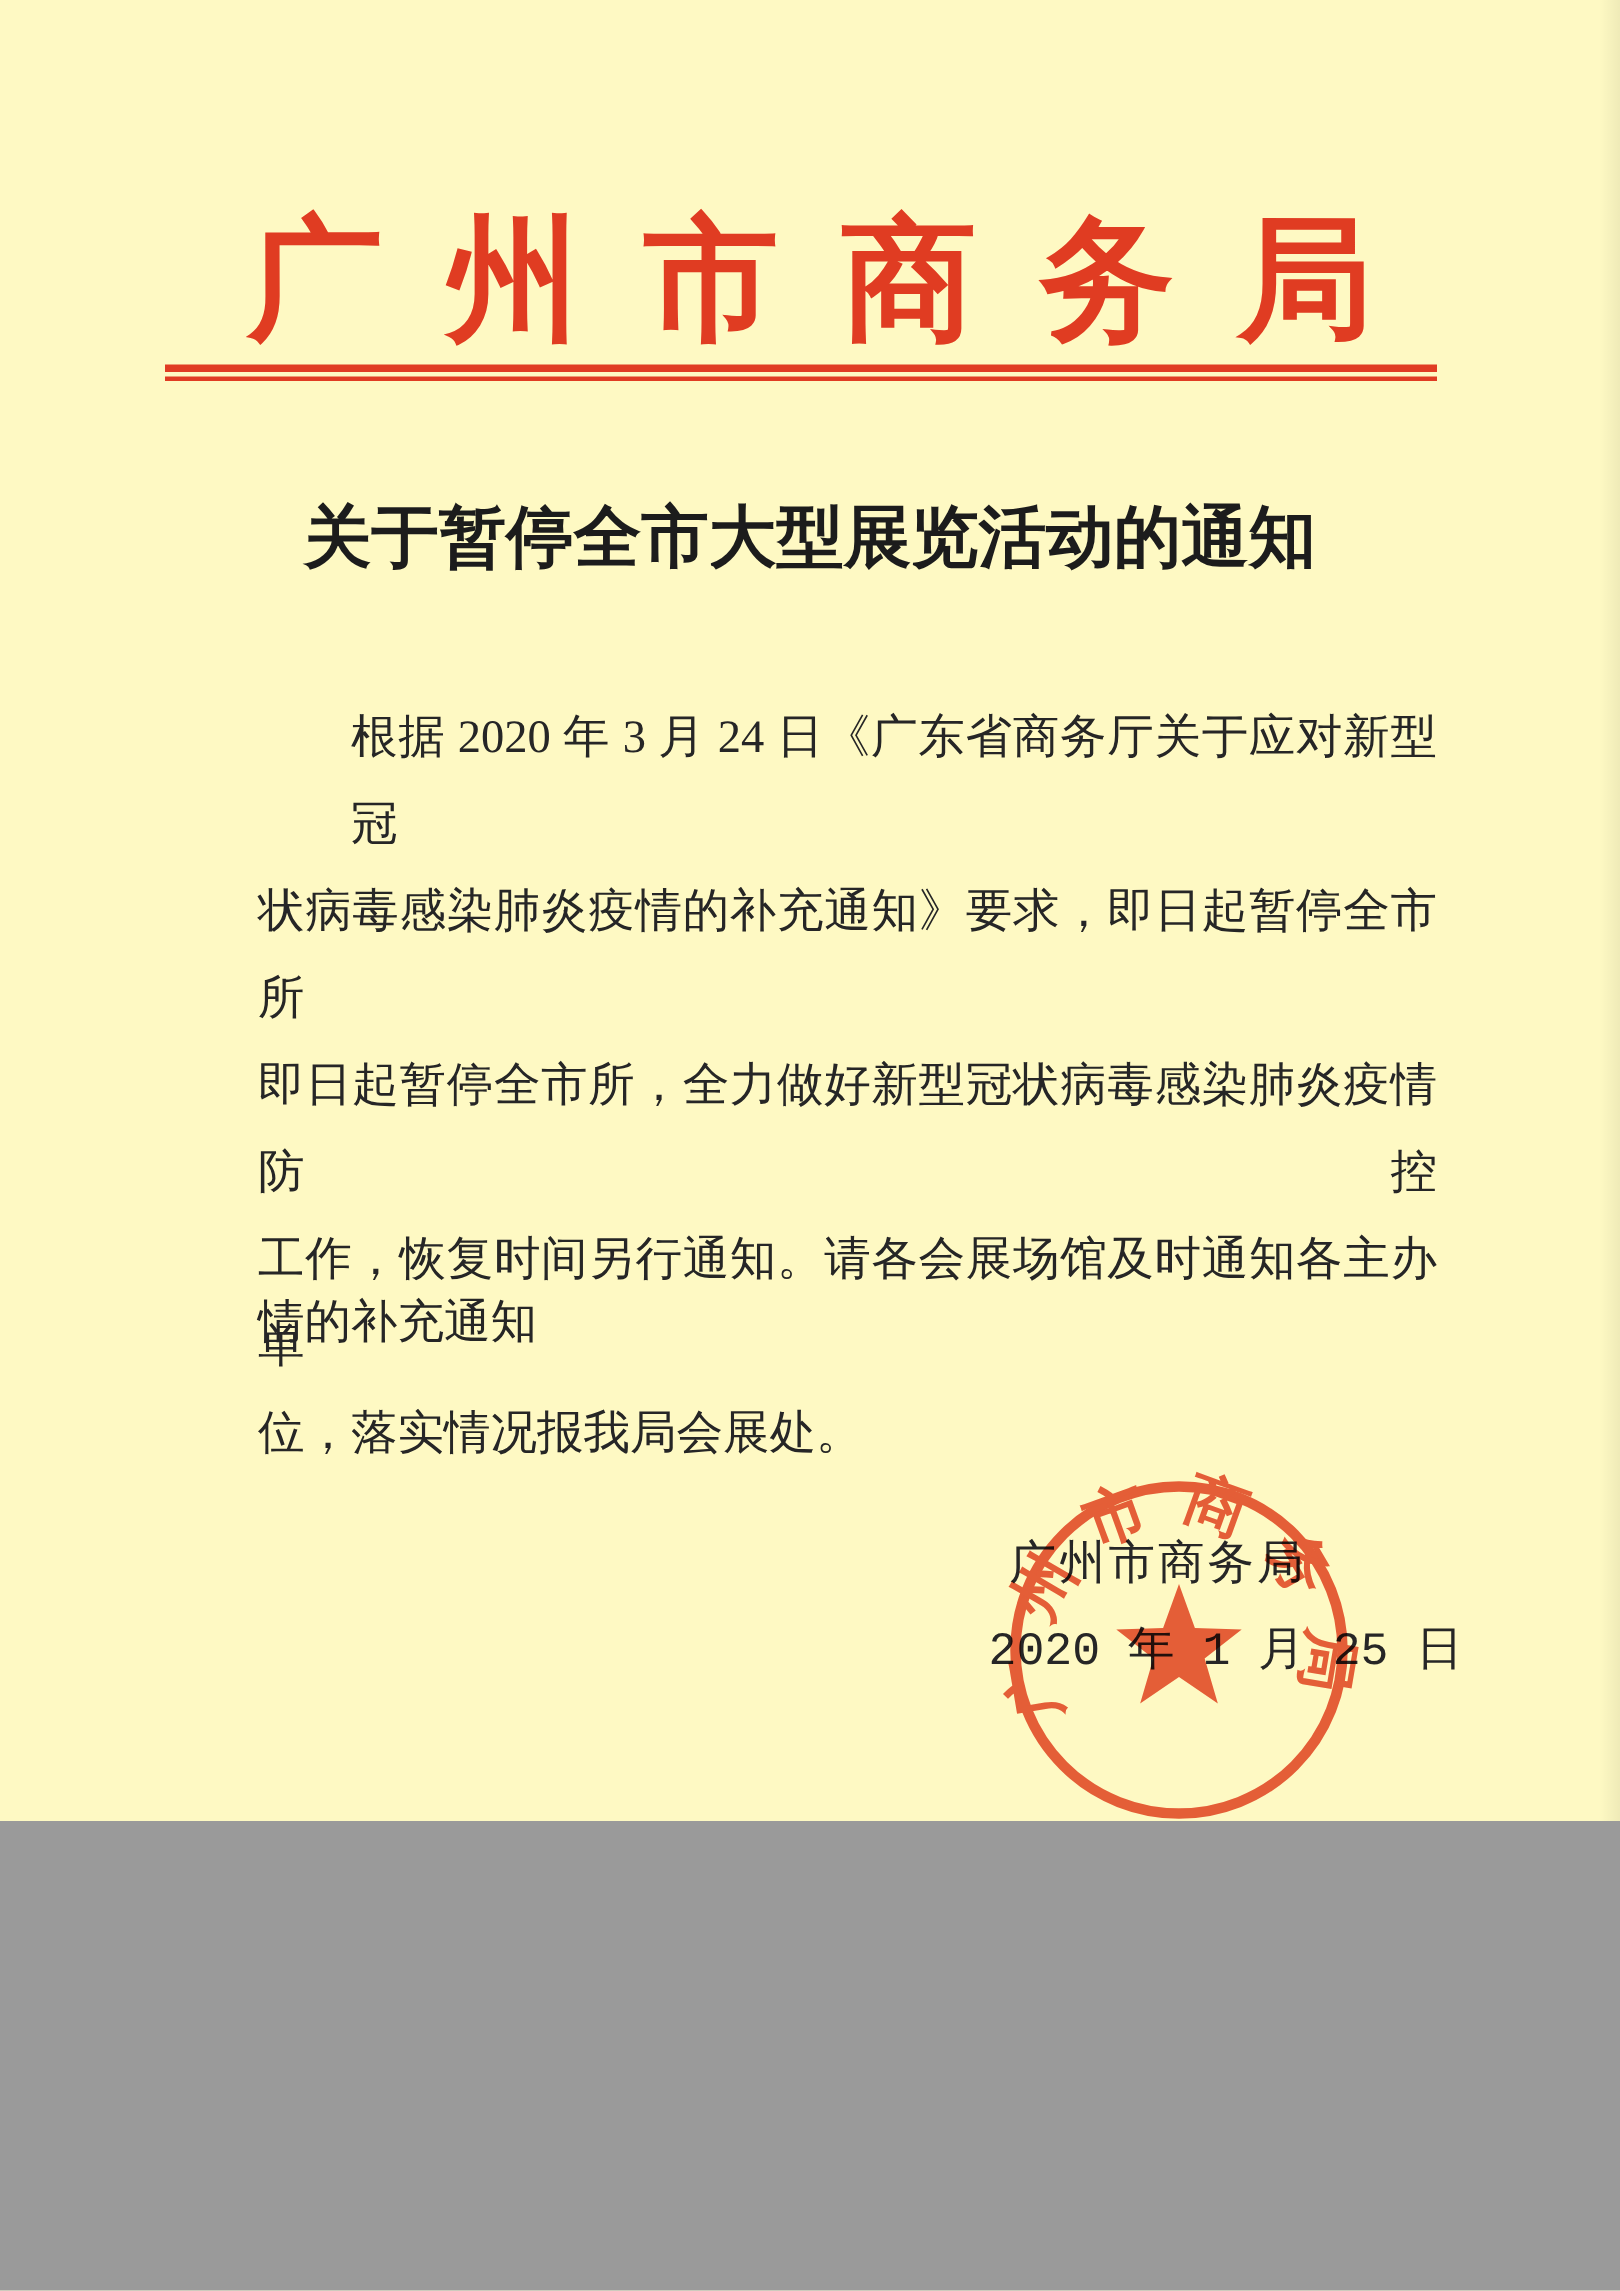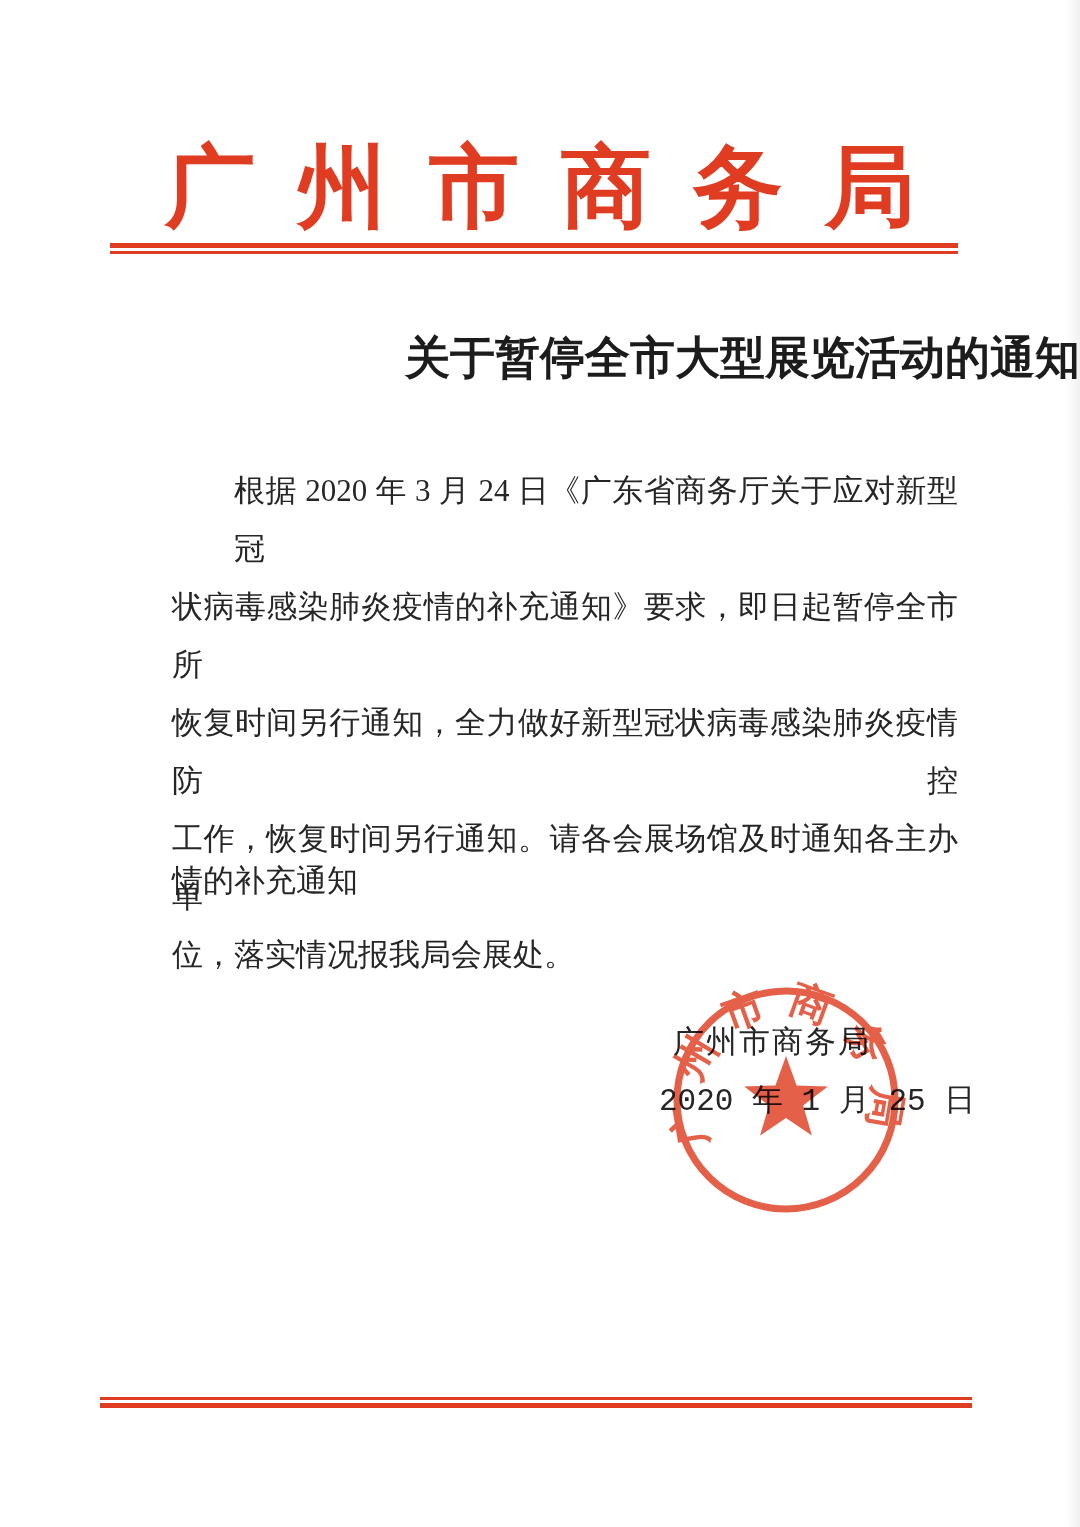--- a/index.html
+++ b/index.html
@@ -4,23 +4,23 @@
 <style>
   :root{
     --accent-red:#e03c22;
     --seal-red:#e24a2e;
     --text-black:#262626;
     --title-black:#1c1c1c;
   }
   html,body{margin:0;padding:0;background:#9a9a9a;}
   .page{
     position:relative;
-    width:1080px;height:1527px;
+    width:1080px;height:1214px;
     margin:0 auto;
-    background:#ffffff;
+    background:#fef9c3;
     overflow:hidden;
     font-family:"Liberation Serif","DejaVu Serif",serif;
   }
   
   .page::after{
     content:"";position:absolute;top:0;right:0;width:14px;height:100%;
     background:linear-gradient(to right,rgba(0,0,0,0),rgba(0,0,0,0.06));
     pointer-events:none;
   }
   .letterhead{
@@ -38,21 +38,21 @@
   .sep-top .bar-thick{height:5px;background:var(--accent-red);}
   .sep-top .bar-gap{height:3px;}
   .sep-top .bar-thin{height:3px;background:var(--accent-red);}
   .sep-bottom{position:absolute;left:100px;top:1397px;width:872px;}
   .sep-bottom .bar-thin{height:3px;background:var(--accent-red);}
   .sep-bottom .bar-gap{height:3px;}
   .sep-bottom .bar-thick{height:5px;background:var(--accent-red);}
   .title{
     position:absolute;top:330px;left:0;width:100%;
     margin:0;
-    text-align:right;
+    text-align:center;
     font-size:45px;line-height:56px;
     font-weight:bold;
     color:var(--title-black);
     letter-spacing:0px;
     white-space:nowrap;
   }
   .body-text{
     position:absolute;left:172px;top:462px;width:786px;
     font-size:31px;line-height:58px;
     color:var(--text-black);
@@ -110,21 +110,21 @@
     <div class="bar-thick"></div>
     <div class="bar-gap"></div>
     <div class="bar-thin"></div>
   </div>
 
   <h1 class="title">关于暂停全市大型展览活动的通知</h1>
 
   <div class="body-text">
     <div class="line full indent">根据 2020 年 3 月 24 日《广东省商务厅关于应对新型冠</div>
     <div class="line full">状病毒感染肺炎疫情的补充通知》要求，即日起暂停全市所</div>
-    <div class="line full">恢复时间另行通知，全力做好新型冠状病毒感染肺炎疫情防控</div>
+    <div class="line full">即日起暂停全市所，全力做好新型冠状病毒感染肺炎疫情防控</div>
     <div class="line full">工作，恢复时间另行通知。请各会展场馆及时通知各主办单</div>
     <div class="line">位，落实情况报我局会展处。</div>
   </div>
 
   <div class="attachment">
     <div class="line">情的补充通知</div>
   </div>
 
   <div class="sig-org">广州市商务局</div>
 

